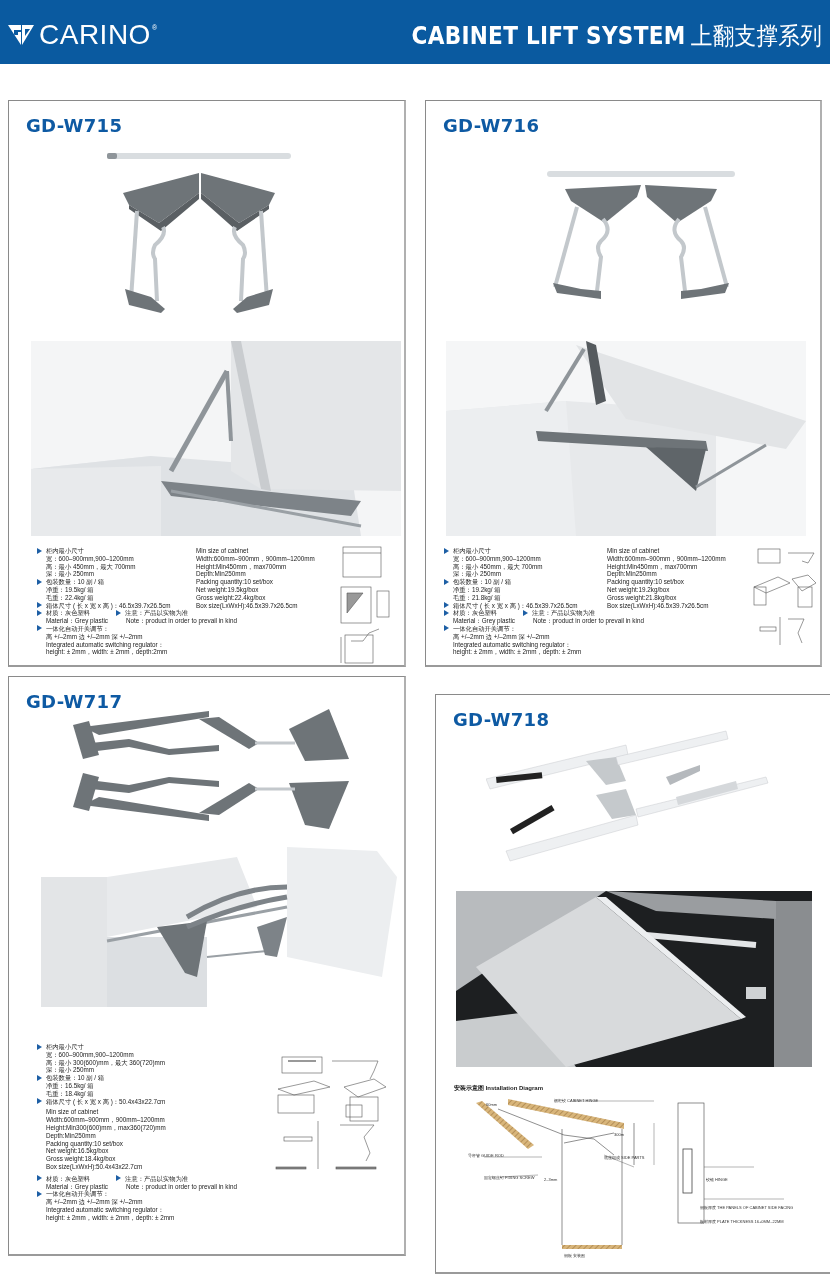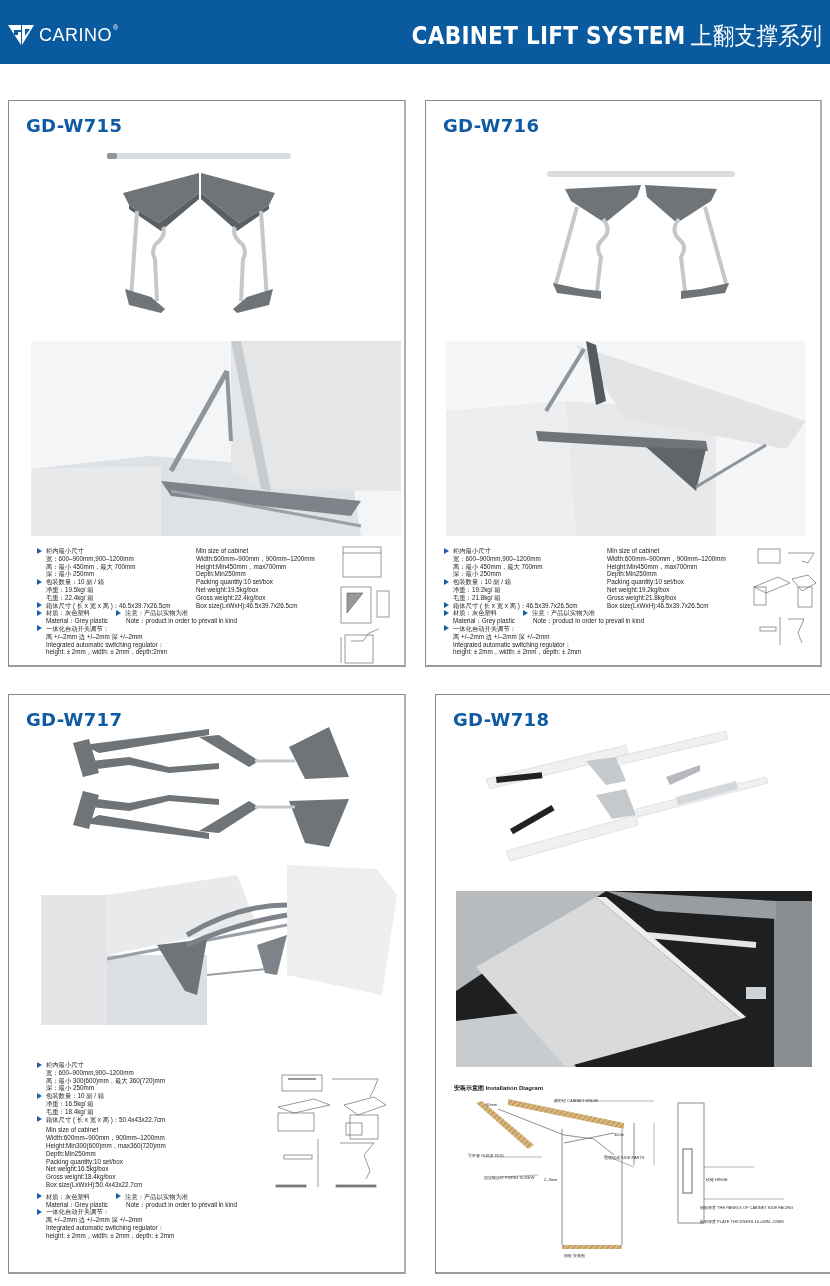--- a/index.html
+++ b/index.html
@@ -3,30 +3,30 @@
 <meta charset="utf-8">
 <style>
   * { box-sizing: border-box; margin: 0; padding: 0; }
   html, body { width: 830px; height: 1286px; background: #ffffff; overflow: hidden; }
   body { position: relative; font-family: "Liberation Sans", sans-serif; color: #222; }
 
   
   .header { position: absolute; left: 0; top: 0; width: 830px; height: 64px; background: #0a5aa0; }
   .logo { position: absolute; left: 6px; top: 20px; height: 30px; display: flex; align-items: center; color: #fff; }
   .logo svg { width: 30px; height: 28px; }
-  .logo-text { font-family: "Liberation Sans", sans-serif; font-size: 18px; letter-spacing: 0.5px; margin-left: 3px; font-weight: 400; }
+  .logo-text { font-family: "Liberation Sans", sans-serif; font-size: 28px; letter-spacing: 0.5px; margin-left: 3px; font-weight: 400; }
   .logo-reg { font-size: 7px; vertical-align: top; position: relative; top: -8px; margin-left: 1px; }
   .page-title { position: absolute; right: 8px; top: 20px; color: #fff; font-size: 24px; font-weight: 700; letter-spacing: 0.3px; font-family: "DejaVu Sans", sans-serif; white-space: nowrap; transform: scaleX(0.9); transform-origin: right center; }
   .page-title .cn { font-weight: 400; margin-left: 6px; }
 
   
   .panel { position: absolute; background: #fff; border: 1px solid #8a8a8a; border-bottom: 2px solid #9a9a9a; border-right: 2px solid #b0b0b0; overflow: hidden; }
   .p1 { left: 8px; top: 100px; width: 398px; height: 567px; }
   .p2 { left: 425px; top: 100px; width: 397px; height: 567px; }
-  .p3 { left: 8px; top: 694px; width: 398px; height: 580px; }
+  .p3 { left: 8px; top: 676px; width: 398px; height: 580px; }
   .p4 { left: 425px; top: 694px; width: 397px; height: 580px; margin-left: 10px; }
 
   .model { position: absolute; left: 17px; top: 14px; color: #0e5aa3; font-size: 18px; font-weight: 700; letter-spacing: 0.3px; font-family: "DejaVu Sans", sans-serif; }
 
   .photo { position: absolute; overflow: hidden; }
   .photo svg { width: 100%; height: 100%; display: block; }
 
   .specs { position: absolute; font-size: 6.3px; line-height: 7.8px; color: #1a1a1a; font-family: "Liberation Sans", sans-serif; white-space: nowrap; }
   .specs .row { display: block; }
   .bullet { display: inline-block; width: 0; height: 0; border-top: 3px solid transparent; border-bottom: 3px solid transparent; border-left: 5px solid #1d5fa5; margin-right: 4px; vertical-align: -0.5px; }

